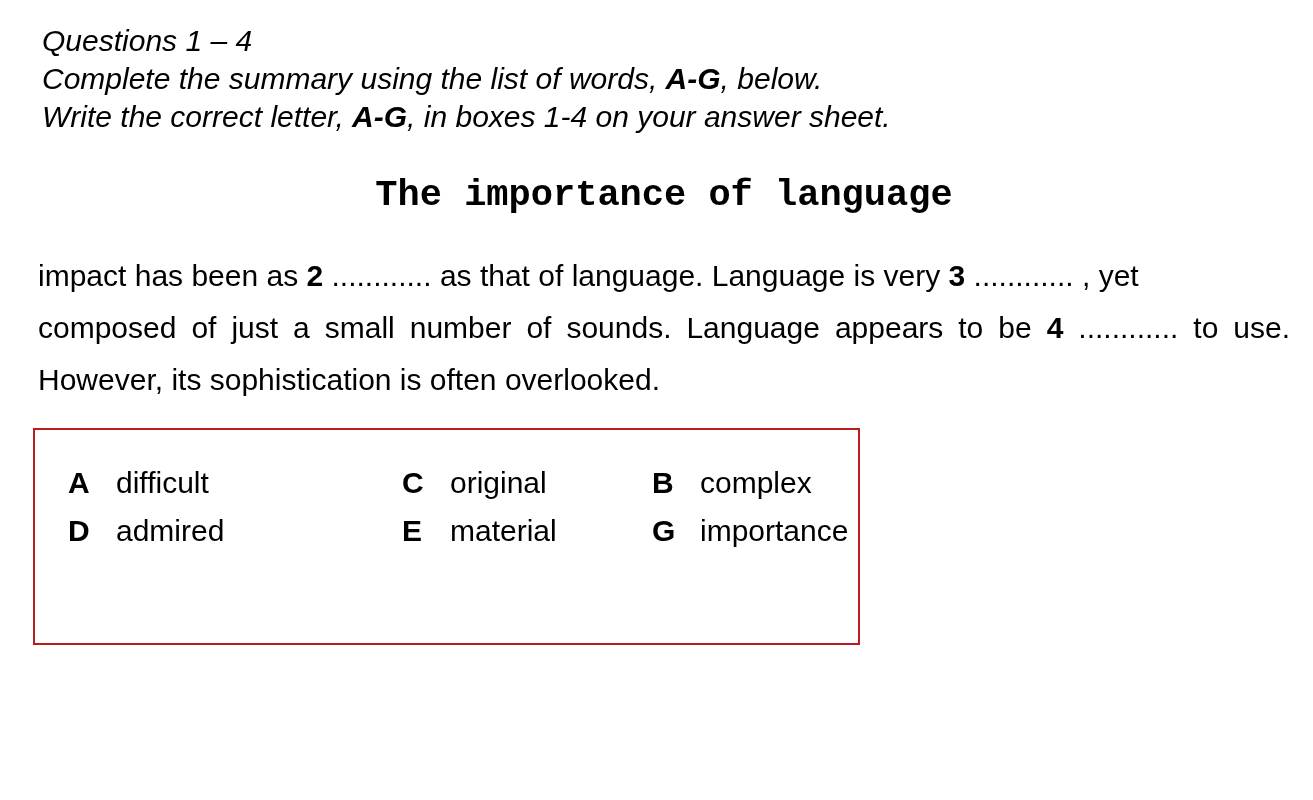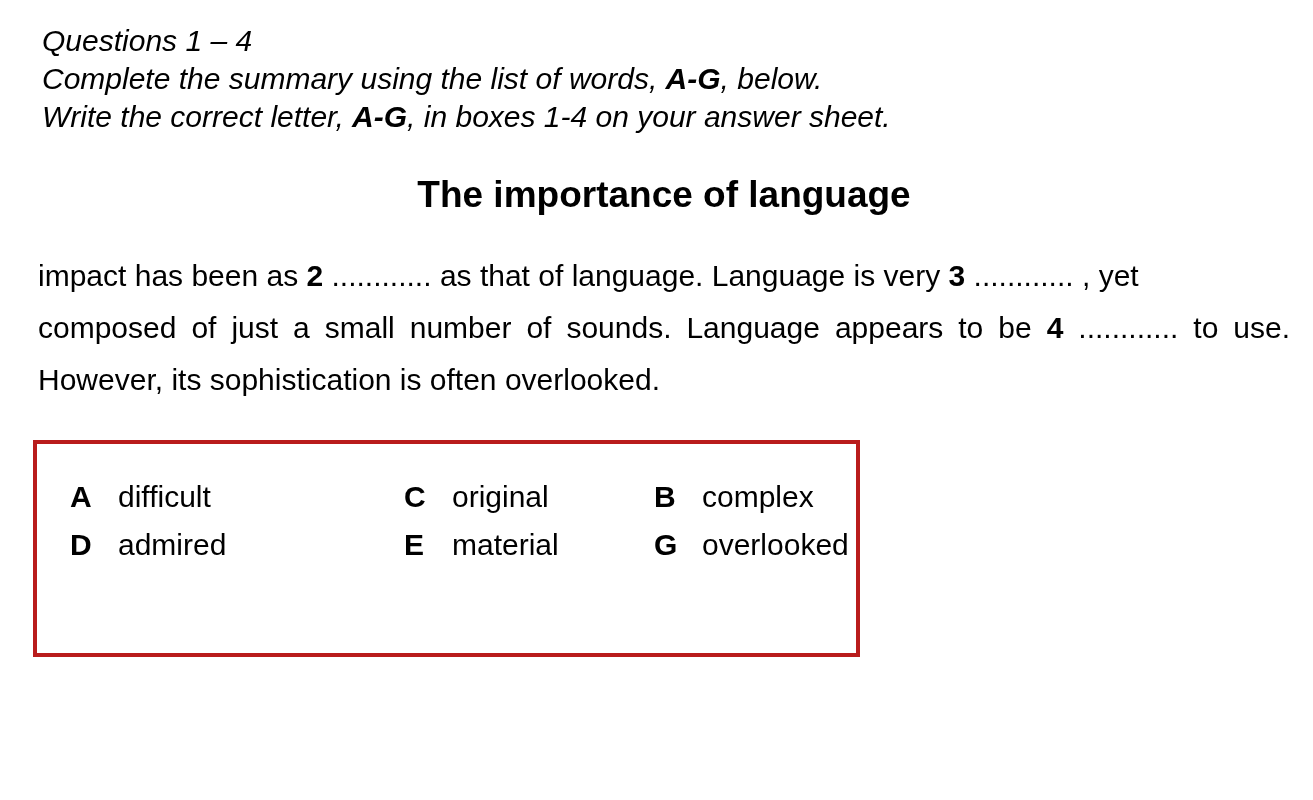--- a/index.html
+++ b/index.html
@@ -28,38 +28,39 @@
     white-space: nowrap;
   }
   .instr + .instr { }
   .bold { font-weight: 700; }
   .title {
     font-size: 37px;
     font-weight: 700;
     line-height: 46px;
     text-align: center;
     margin: 36px 0 0 0;
+    font-family: Liberation Mono, monospace;
   }
   .para {
     margin-top: 32px;
     width: 1252px;
     font-size: 30px;
     line-height: 52px;
   }
   .pline { text-align: left; }
   .pline.just {
     text-align: justify;
     text-align-last: justify;
   }
   .word-box {
     box-sizing: border-box;
-    margin: 34px 0 0 -5px;
+    margin: 22px 0 0 -5px;
     width: 827px;
     height: 217px;
-    border: 4px solid #b91c1c;
+    border: 2px solid #b91c1c;
     padding: 36px 0 0 33px;
   }
   .word-grid {
     display: grid;
     grid-template-columns: 334px 250px 1fr;
     row-gap: 14px;
     font-size: 30px;
     line-height: 34px;
   }
   .word-item { white-space: nowrap; }
@@ -88,17 +89,17 @@
     <div class="pline"><span>However, its sophistication is often overlooked.</span></div>
   </div>
 
   <div class="word-box">
     <div class="word-grid">
       <div class="word-item"><span class="letter">A</span><span class="word">difficult</span></div>
       <div class="word-item"><span class="letter">C</span><span class="word">original</span></div>
       <div class="word-item"><span class="letter">B</span><span class="word">complex</span></div>
       <div class="word-item"><span class="letter">D</span><span class="word">admired</span></div>
       <div class="word-item"><span class="letter">E</span><span class="word">material</span></div>
-      <div class="word-item"><span class="letter">G</span><span class="word">overlooked</span></div>
+      <div class="word-item"><span class="letter">G</span><span class="word">importance</span></div>
     </div>
   </div>
 
 </div>
 
 </body></html>

